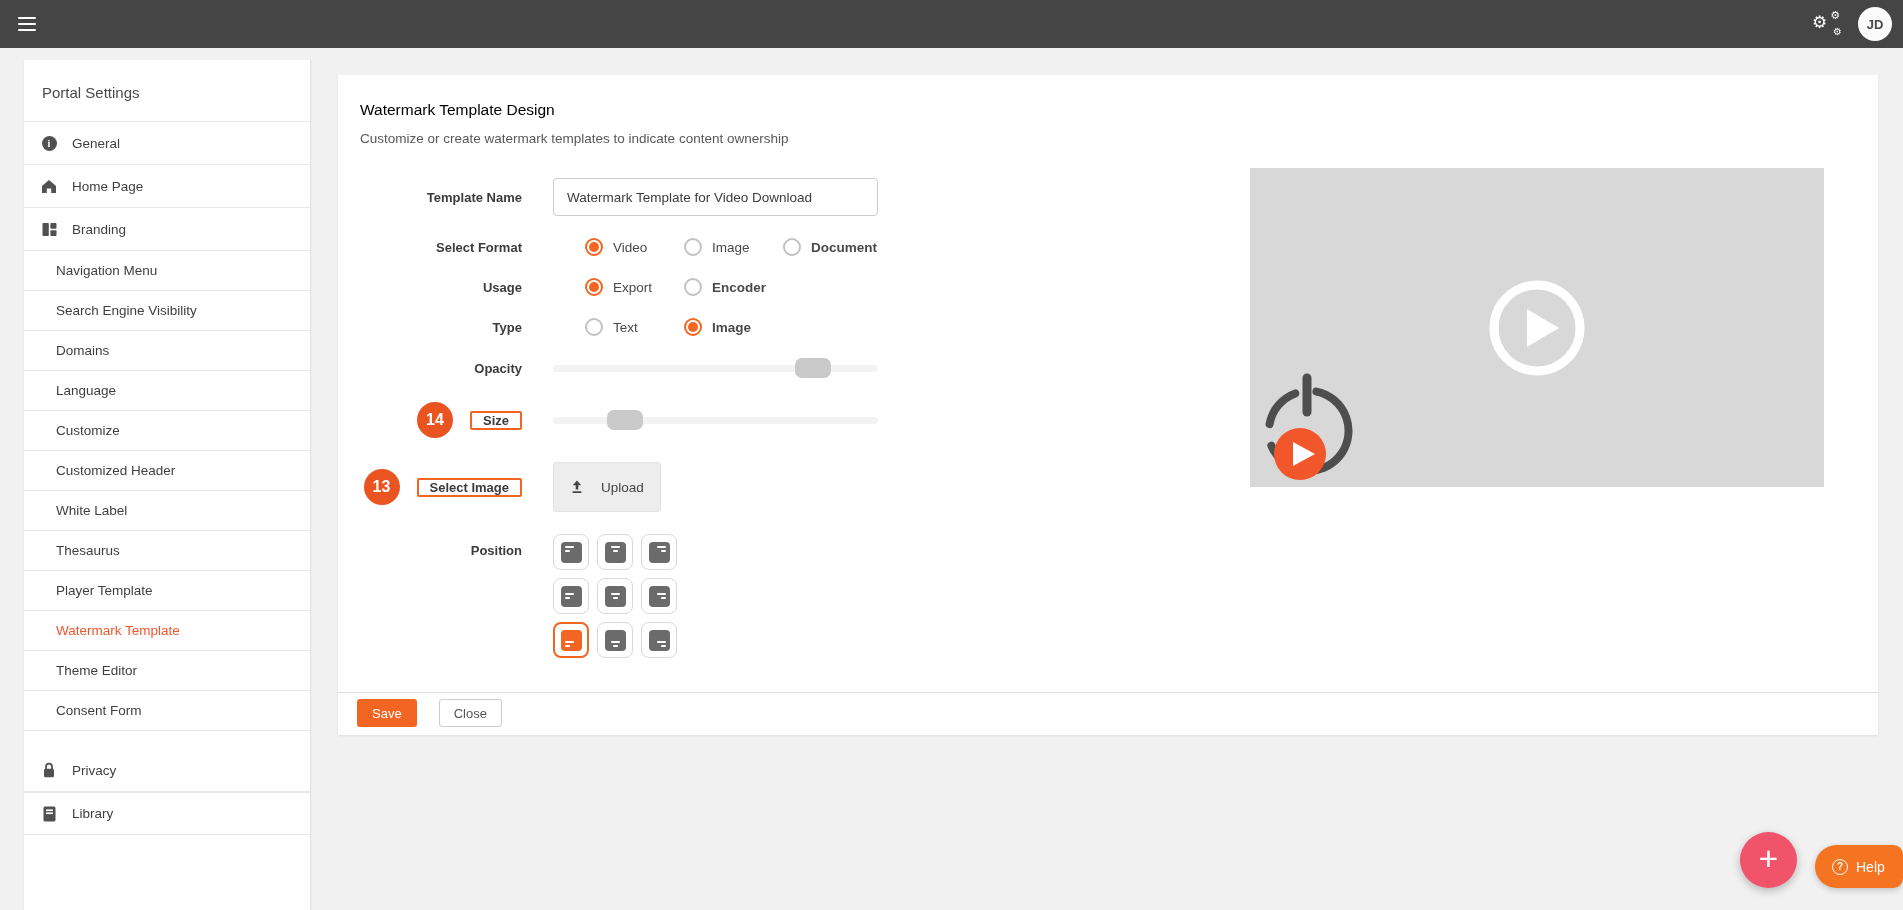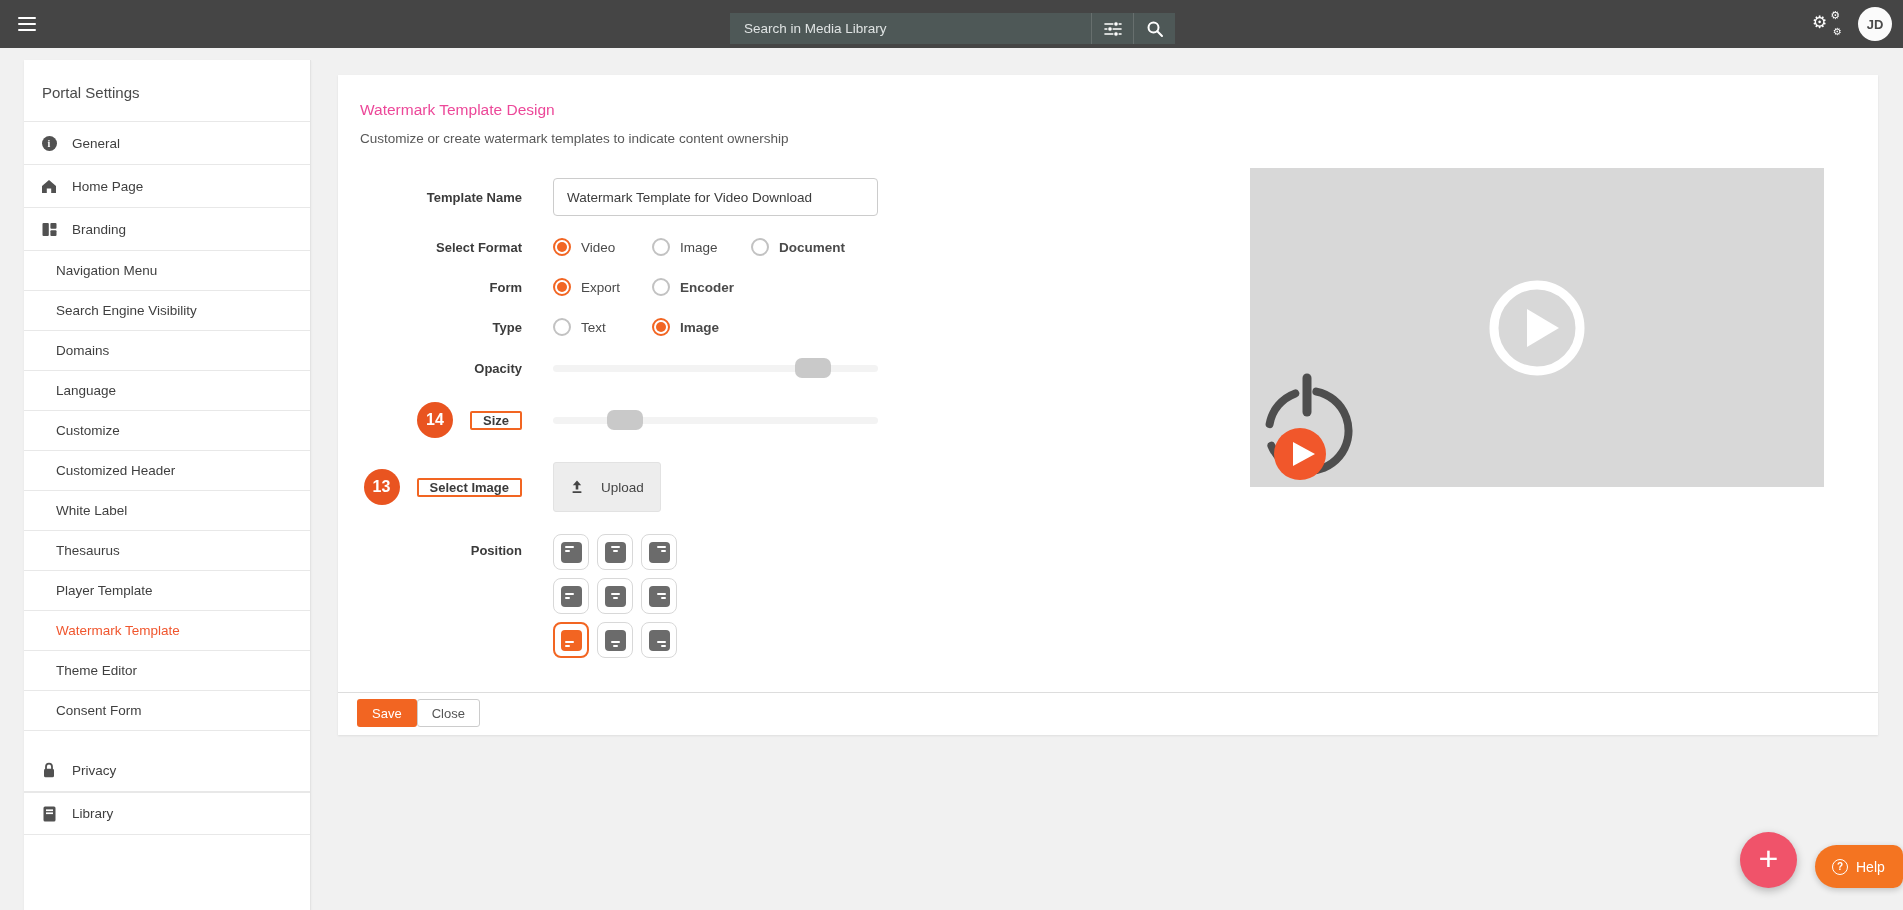--- a/index.html
+++ b/index.html
@@ -41,28 +41,28 @@
   .sb-item .ic{width:18px;height:18px;margin-right:14px;display:flex;align-items:center;justify-content:center;flex:none;}
   .info-circle{width:15px;height:15px;border-radius:50%;background:#515151;color:#fff;font-size:10px;font-weight:bold;display:flex;align-items:center;justify-content:center;font-family:"Liberation Serif","DejaVu Serif",serif;}
   .sb-sub{ }
   .sb-subitem{display:flex;align-items:center;height:40px;padding:0 16px 0 32px;font-size:13.5px;color:#3f3f3f;border-bottom:1px solid var(--divider);cursor:pointer;}
   .sb-subitem.active{color:#f0562e;}
   .sb-footer{padding-top:18px;}
 
   
   .card{position:absolute;left:338px;top:75px;width:1540px;height:660px;background:#fff;box-shadow:0 1px 2px rgba(0,0,0,.08);}
   .card-head{padding:26px 22px 0 22px;}
-  .card-title{font-size:15.5px;color:#ec4899;}
+  .card-title{font-size:15.5px;color:#000000;}
   .card-sub{font-size:13.5px;color:#585858;margin-top:12px;}
   .form{margin-top:32px;}
   .frow{display:flex;align-items:center;margin-left:22px;margin-bottom:22px;}
   .flabel{width:162px;text-align:right;font-weight:bold;font-size:13px;color:#3b3b3b;flex:none;}
   .fgap{width:31px;flex:none;}
   .txt-input{width:325px;height:38px;border:1px solid #ccc;border-radius:4px;padding:0 13px;font-size:13.5px;color:#3c3c3c;outline:none;font-family:inherit;}
-  .radio-row{display:flex;align-items:center;}
+  .radio-row{display:flex;align-items:center;margin-left:32px;}
   .radio-opt{display:flex;align-items:center;width:99px;cursor:pointer;}
   .radio-opt:last-child{width:auto;font-weight:bold;}
   .radio-circle{width:18px;height:18px;border-radius:50%;border:2px solid #c2c2c2;position:relative;flex:none;background:#fff;}
   .radio-circle.sel{border-color:var(--accent);}
   .radio-circle.sel::after{content:'';position:absolute;inset:2px;background:var(--accent);border-radius:50%;}
   .radio-label{margin-left:10px;font-size:13.5px;color:#4a4a4a;}
   .slider{position:relative;width:325px;height:20px;cursor:pointer;}
   .slider-track{position:absolute;left:0;right:0;top:7px;height:7px;background:#f3f3f3;border-radius:4px;}
   .slider-thumb{position:absolute;top:0;width:36px;height:20px;background:#c9c9c9;border-radius:7px;cursor:grab;}
   .row-opacity{margin-bottom:24px;}
@@ -76,21 +76,21 @@
   .pos-grid{display:grid;grid-template-columns:repeat(3,36px);gap:8px;}
   .pos-btn{width:36px;height:36px;background:#fff;border:1px solid #d8d8d8;border-radius:8px;display:flex;align-items:center;justify-content:center;cursor:pointer;padding:0;}
   .pos-btn.sel{border:2px solid var(--accent);}
   .pos-ic{width:21px;height:21px;border-radius:4px;background:#6b6b6b;display:flex;flex-direction:column;gap:2px;padding:4px;}
   .pos-btn.sel .pos-ic{background:var(--accent);}
   .pos-ic .l1{width:9px;height:2px;background:#fff;border-radius:1px;}
   .pos-ic .l2{width:5px;height:2px;background:#fff;border-radius:1px;}
   .v-top{justify-content:flex-start;} .v-middle{justify-content:center;} .v-bottom{justify-content:flex-end;}
   .h-left{align-items:flex-start;} .h-center{align-items:center;} .h-right{align-items:flex-end;}
   .card-divider{position:absolute;left:0;right:0;bottom:42px;height:1px;background:#ddd;}
-  .card-actions{position:absolute;left:19px;bottom:8px;display:flex;gap:0;}
+  .card-actions{position:absolute;left:19px;bottom:8px;display:flex;gap:22px;}
   .btn-save{height:28px;padding:0 15px;background:var(--accent);color:#fff;border:none;border-radius:3px;font-size:13px;cursor:pointer;font-family:inherit;}
   .btn-close{height:28px;padding:0 14px;background:#fff;color:#555;border:1px solid #ccc;border-radius:3px;font-size:13px;cursor:pointer;font-family:inherit;}
 
   
   .preview{position:absolute;left:912px;top:93px;width:574px;height:319px;background:#d8d8d8;}
   .play-overlay{position:absolute;left:50%;top:50%;transform:translate(-50%,-50%);width:104px;height:104px;cursor:pointer;}
   .wm-logo{position:absolute;left:8px;bottom:4px;width:96px;height:110px;}
 
   
   .fab{position:absolute;right:106px;bottom:22px;width:57px;height:56px;border-radius:50%;background:#f0536a;color:#fff;border:none;font-size:34px;font-weight:300;line-height:1;display:flex;align-items:center;justify-content:center;cursor:pointer;box-shadow:0 3px 8px rgba(0,0,0,.25);padding-bottom:4px;}
@@ -100,41 +100,20 @@
 </head>
 <body>
 
 <div class="topbar">
   <div class="hamburger">
       <i></i>
       <i></i>
       <i></i>
     </div>
 
-  <div class="tb-search">
-    <input type="text" placeholder="Search in Media Library" style="">
-    <span class="tb-ibtn">
-      <svg width="20" height="16" viewBox="0 0 20 16">
-        <g stroke="#fff" stroke-width="1.6" stroke-linecap="round">
-          <line x1="2" y1="3" x2="18" y2="3"></line>
-            <line x1="2" y1="8" x2="18" y2="8"></line>
-            <line x1="2" y1="13" x2="18" y2="13"></line>
-        </g>
-        <circle cx="13" cy="3" r="2.3" fill="#fff" stroke="#4e5857" stroke-width="1"></circle>
-        <circle cx="7" cy="8" r="2.3" fill="#fff" stroke="#4e5857" stroke-width="1"></circle>
-        <circle cx="13" cy="13" r="2.3" fill="#fff" stroke="#4e5857" stroke-width="1"></circle>
-      </svg>
-    </span>
-    <span class="tb-ibtn">
-      <svg width="18" height="18" viewBox="0 0 18 18">
-        <circle cx="7.5" cy="7.5" r="5" fill="none" stroke="#fff" stroke-width="2"></circle>
-        <line x1="11.3" y1="11.3" x2="16" y2="16" stroke="#fff" stroke-width="2" stroke-linecap="round"></line>
-      </svg>
-    </span>
-  </div>
 
   <div class="tb-right">
     <span class="gears">
       <span class="g-big">⚙</span>
         <span class="g-s1">⚙</span>
         <span class="g-s2">⚙</span>
     </span>
     <span class="avatar">JD</span>
   </div>
 </div>
@@ -260,21 +239,21 @@
             <span class="radio-label">Image</span>
           </span>
           <span class="radio-opt">
             <span class="radio-circle"></span>
             <span class="radio-label">Document</span>
           </span>
         </div>
     </div>
 
     <div class="frow">
-      <span class="flabel">Form</span>
+      <span class="flabel">Usage</span>
       <span class="fgap"></span>
       <div class="radio-row">
           <span class="radio-opt">
             <span class="radio-circle sel"></span>
             <span class="radio-label">Export</span>
           </span>
           <span class="radio-opt">
             <span class="radio-circle"></span>
             <span class="radio-label">Encoder</span>
           </span>

